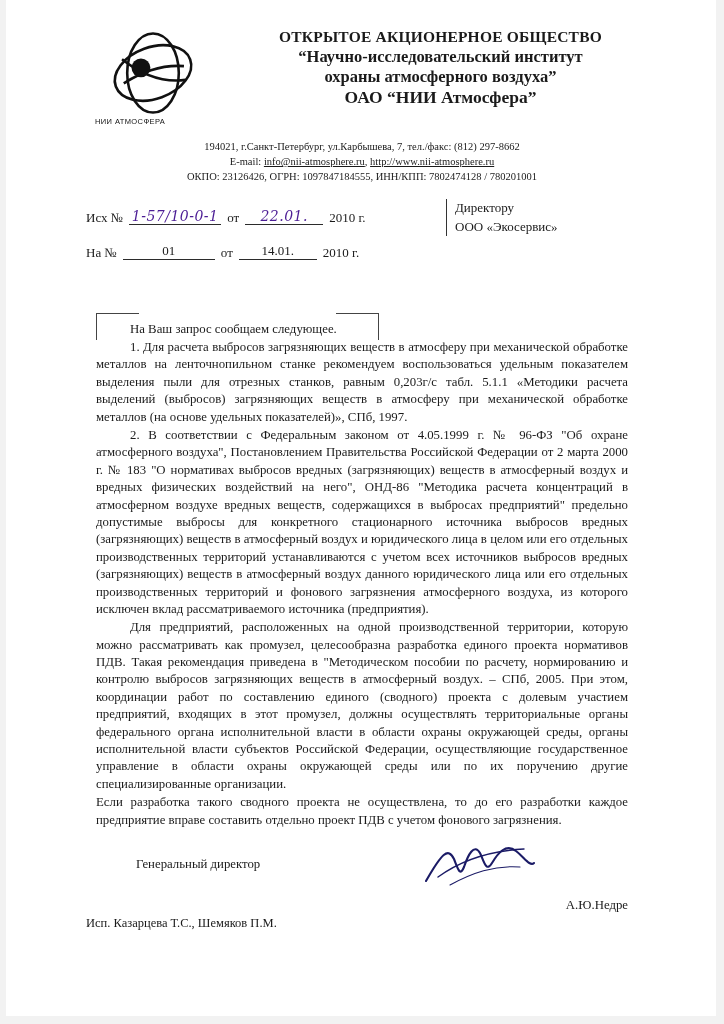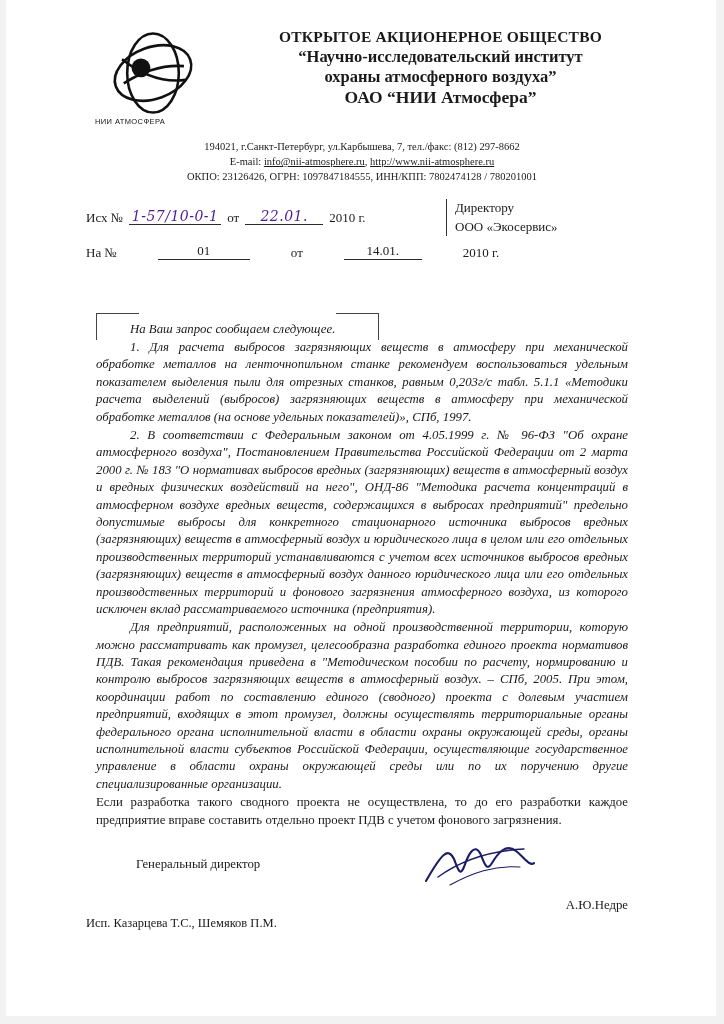--- a/index.html
+++ b/index.html
@@ -118,21 +118,21 @@
 
   
   .body-text {
     padding: 0 96px 0 96px;
     margin-top: 60px;
     font-size: 12.8px;
     line-height: 1.36;
     text-align: justify;
   }
   .body-text p { margin: 0 0 0 0; }
-  .body-text p.indent { text-indent: 34px; font-style: italic; }
+  .body-text p.indent { text-indent: 34px; }
   .body-text p + p { margin-top: 1px; }
 
   
   .signature {
     margin-top: 22px;
     padding: 0 96px 0 96px;
     position: relative;
     font-size: 12.8px;
     height: 44px;
   }
@@ -202,21 +202,21 @@
   </div>
 
   <div class="refblock">
     <div class="refrow">
       <span class="lbl">Исх №</span>
       <span class="ref-line handwriting">1-57/10-0-1</span>
       <span class="lbl">от</span>
       <span class="ref-line short handwriting">22.01.</span>
       <span class="lbl">2010 г.</span>
     </div>
-    <div class="refrow" style="margin-top:10px;gap:35px;">
+    <div class="refrow" style="margin-top:10px;">
       <span class="lbl">На №</span>
       <span class="ref-line">01</span>
       <span class="lbl">от</span>
       <span class="ref-line short">14.01.</span>
       <span class="lbl">2010 г.</span>
     </div>
     <div class="addressee">
       <div>Директору</div>
       <div>ООО «Экосервис»</div>
     </div>

